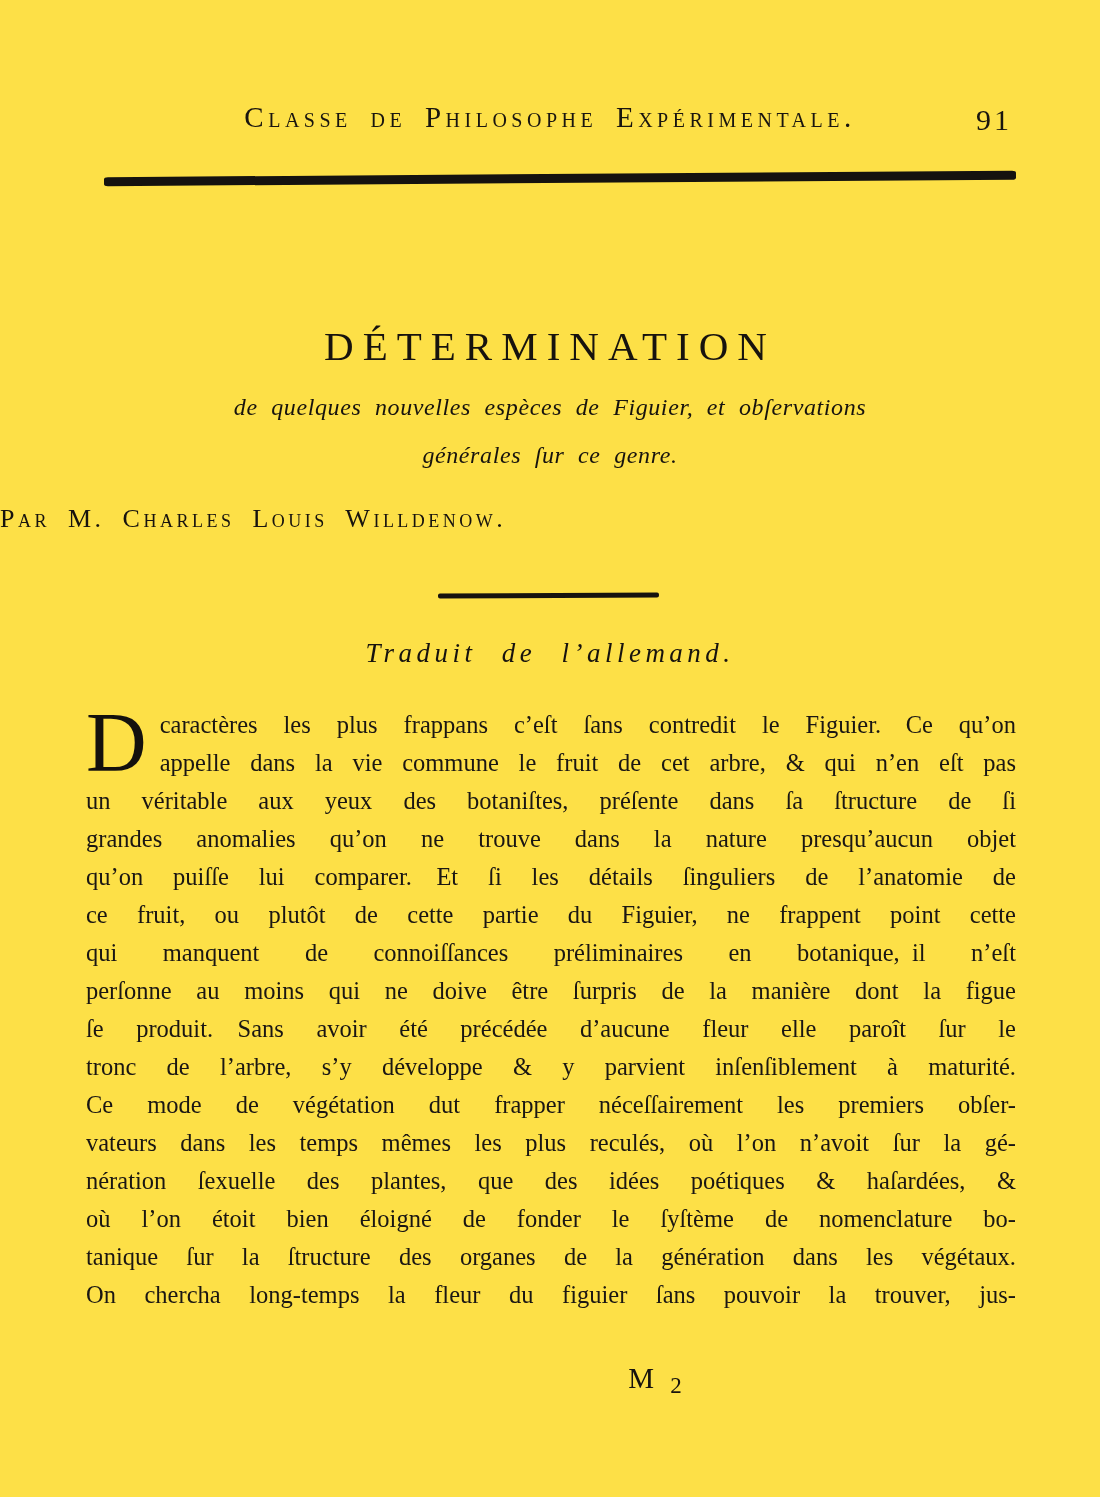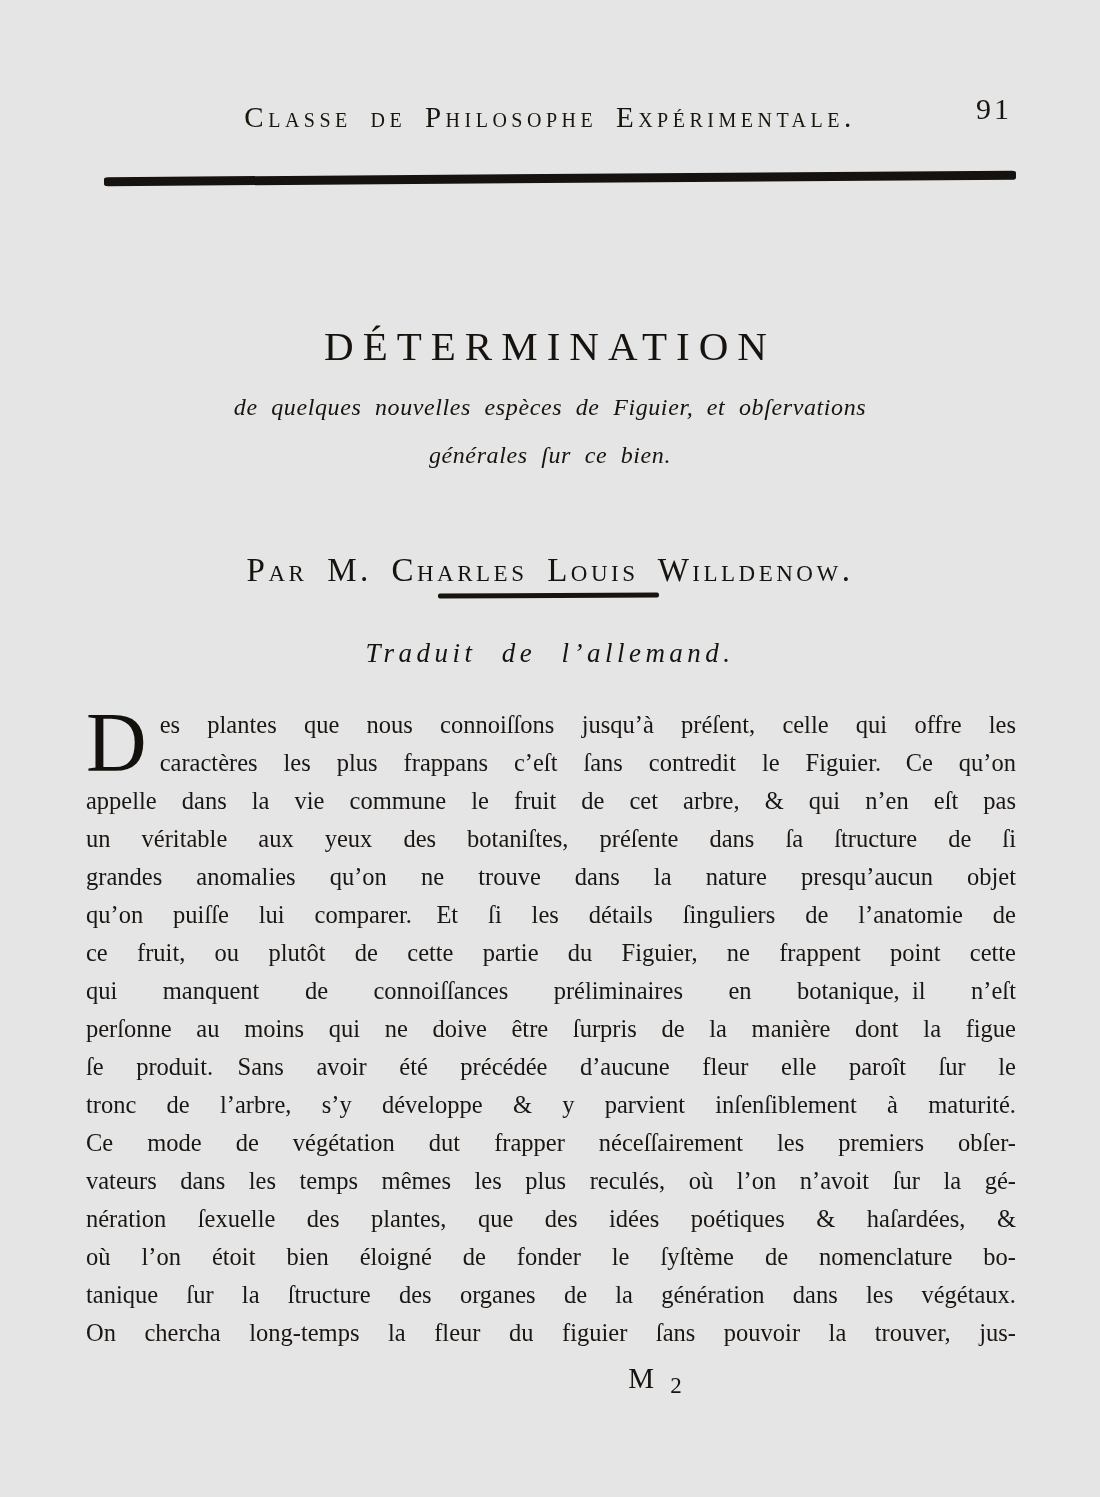--- a/index.html
+++ b/index.html
@@ -4,41 +4,41 @@
 <style>
   html, body {
     margin: 0;
     padding: 0;
     background: #fdfdfc;
   }
   .page {
     position: relative;
     width: 1100px;
     height: 1497px;
-    background: #e5e5e5;
+    background: #fde047;
     color: #1a1613;
     font-family: "Liberation Serif", "DejaVu Serif", serif;
     overflow: hidden;
   }
   
   .running-title {
     position: absolute;
     top: 101px;
     left: 0;
     width: 100%;
     text-align: center;
     font-variant: small-caps;
     font-size: 29px;
     letter-spacing: 4.5px;
     word-spacing: 7px;
     color: #19150f;
   }
   .page-number {
     position: absolute;
-    top: 92px;
+    top: 103px;
     left: 976px;
     font-size: 30px;
     letter-spacing: 3px;
     color: #19150f;
   }
   .rule-thick {
     position: absolute;
     top: 174px;
     left: 104px;
     width: 912px;
@@ -69,27 +69,25 @@
     word-spacing: 7px;
     color: #17130e;
   }
   .subtitle-1 { top: 394px; }
   .subtitle-2 { top: 442px; }
   .byline {
     position: absolute;
     top: 504px;
     left: 0;
     width: 100%;
-    text-align: center;
     font-variant: small-caps;
-    font-size: 33px;
+    font-size: 26px;
     letter-spacing: 3.5px;
     word-spacing: 8px;
     color: #17130e;
-    margin-top: 48px;
   }
   .rule-short {
     position: absolute;
     top: 593px;
     left: 438px;
     width: 221px;
     height: 5px;
     background: #17130f;
     border-radius: 2px;
     transform: rotate(-0.3deg);
@@ -151,28 +149,27 @@
 <body>
 
 <div class="page">
 
   <div class="running-title">Classe de Philosophe Expérimentale.</div>
   <div class="page-number">91</div>
   <div class="rule-thick"></div>
 
   <div class="article-title">DÉTERMINATION</div>
   <div class="subtitle-1">de quelques nouvelles espèces de Figuier, et obſervations</div>
-  <div class="subtitle-2">générales ſur ce bien.</div>
+  <div class="subtitle-2">générales ſur ce genre.</div>
   <div class="byline">Par M. Charles Louis Willdenow.</div>
   <div class="rule-short"></div>
   <div class="translation-note">Traduit de l’allemand.</div>
 
   <div class="body-block">
     <span class="drop-cap">D</span>
-    <div class="body-line">es plantes que nous connoiſſons jusqu’à préſent, celle qui offre les</div>
     <div class="body-line">caractères les plus frappans c’eſt ſans contredit le Figuier. Ce qu’on</div>
     <div class="body-line">appelle dans la vie commune le fruit de cet arbre, &amp; qui n’en eſt pas</div>
     <div class="body-line">un véritable aux yeux des botaniſtes, préſente dans ſa ſtructure de ſi</div>
     <div class="body-line">grandes anomalies qu’on ne trouve dans la nature presqu’aucun objet</div>
     <div class="body-line">qu’on puiſſe lui comparer. Et ſi les détails ſinguliers de l’anatomie de</div>
     <div class="body-line">ce fruit, ou plutôt de cette partie du Figuier, ne frappent point cette</div>
     <div class="body-line">qui manquent de connoiſſances préliminaires en botanique, il n’eſt</div>
     <div class="body-line">perſonne au moins qui ne doive être ſurpris de la manière dont la figue</div>
     <div class="body-line">ſe produit. Sans avoir été précédée d’aucune fleur elle paroît ſur le</div>
     <div class="body-line">tronc de l’arbre, s’y développe &amp; y parvient inſenſiblement à maturité.</div>

